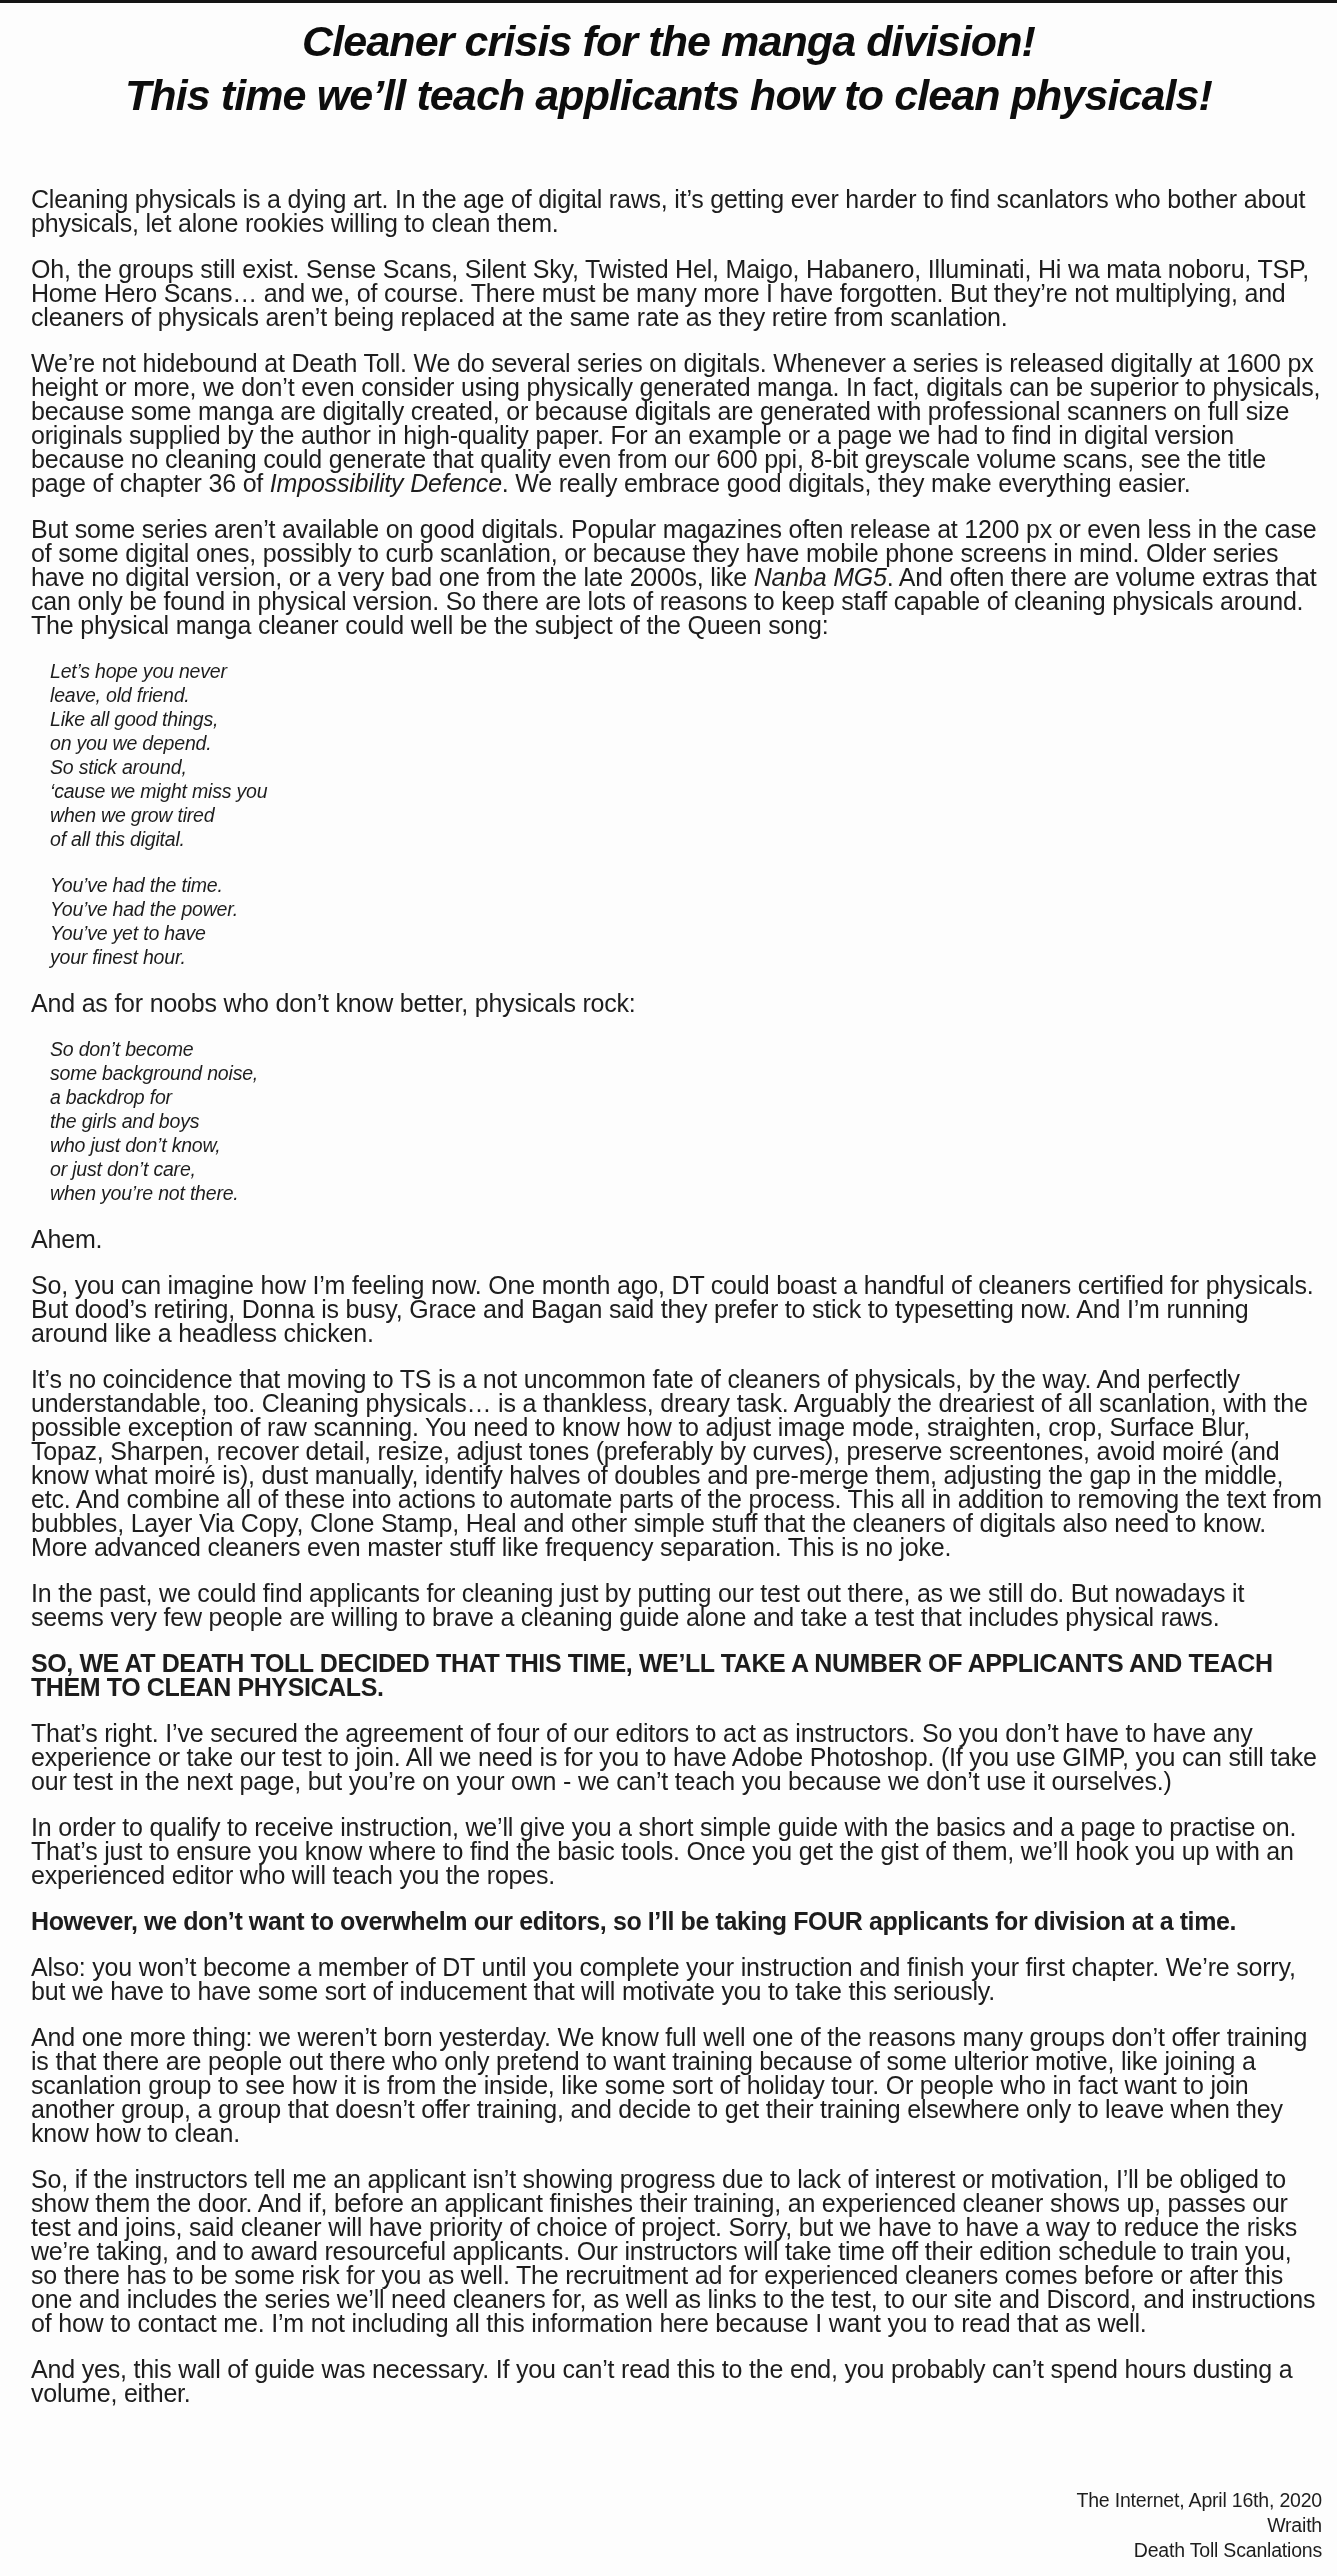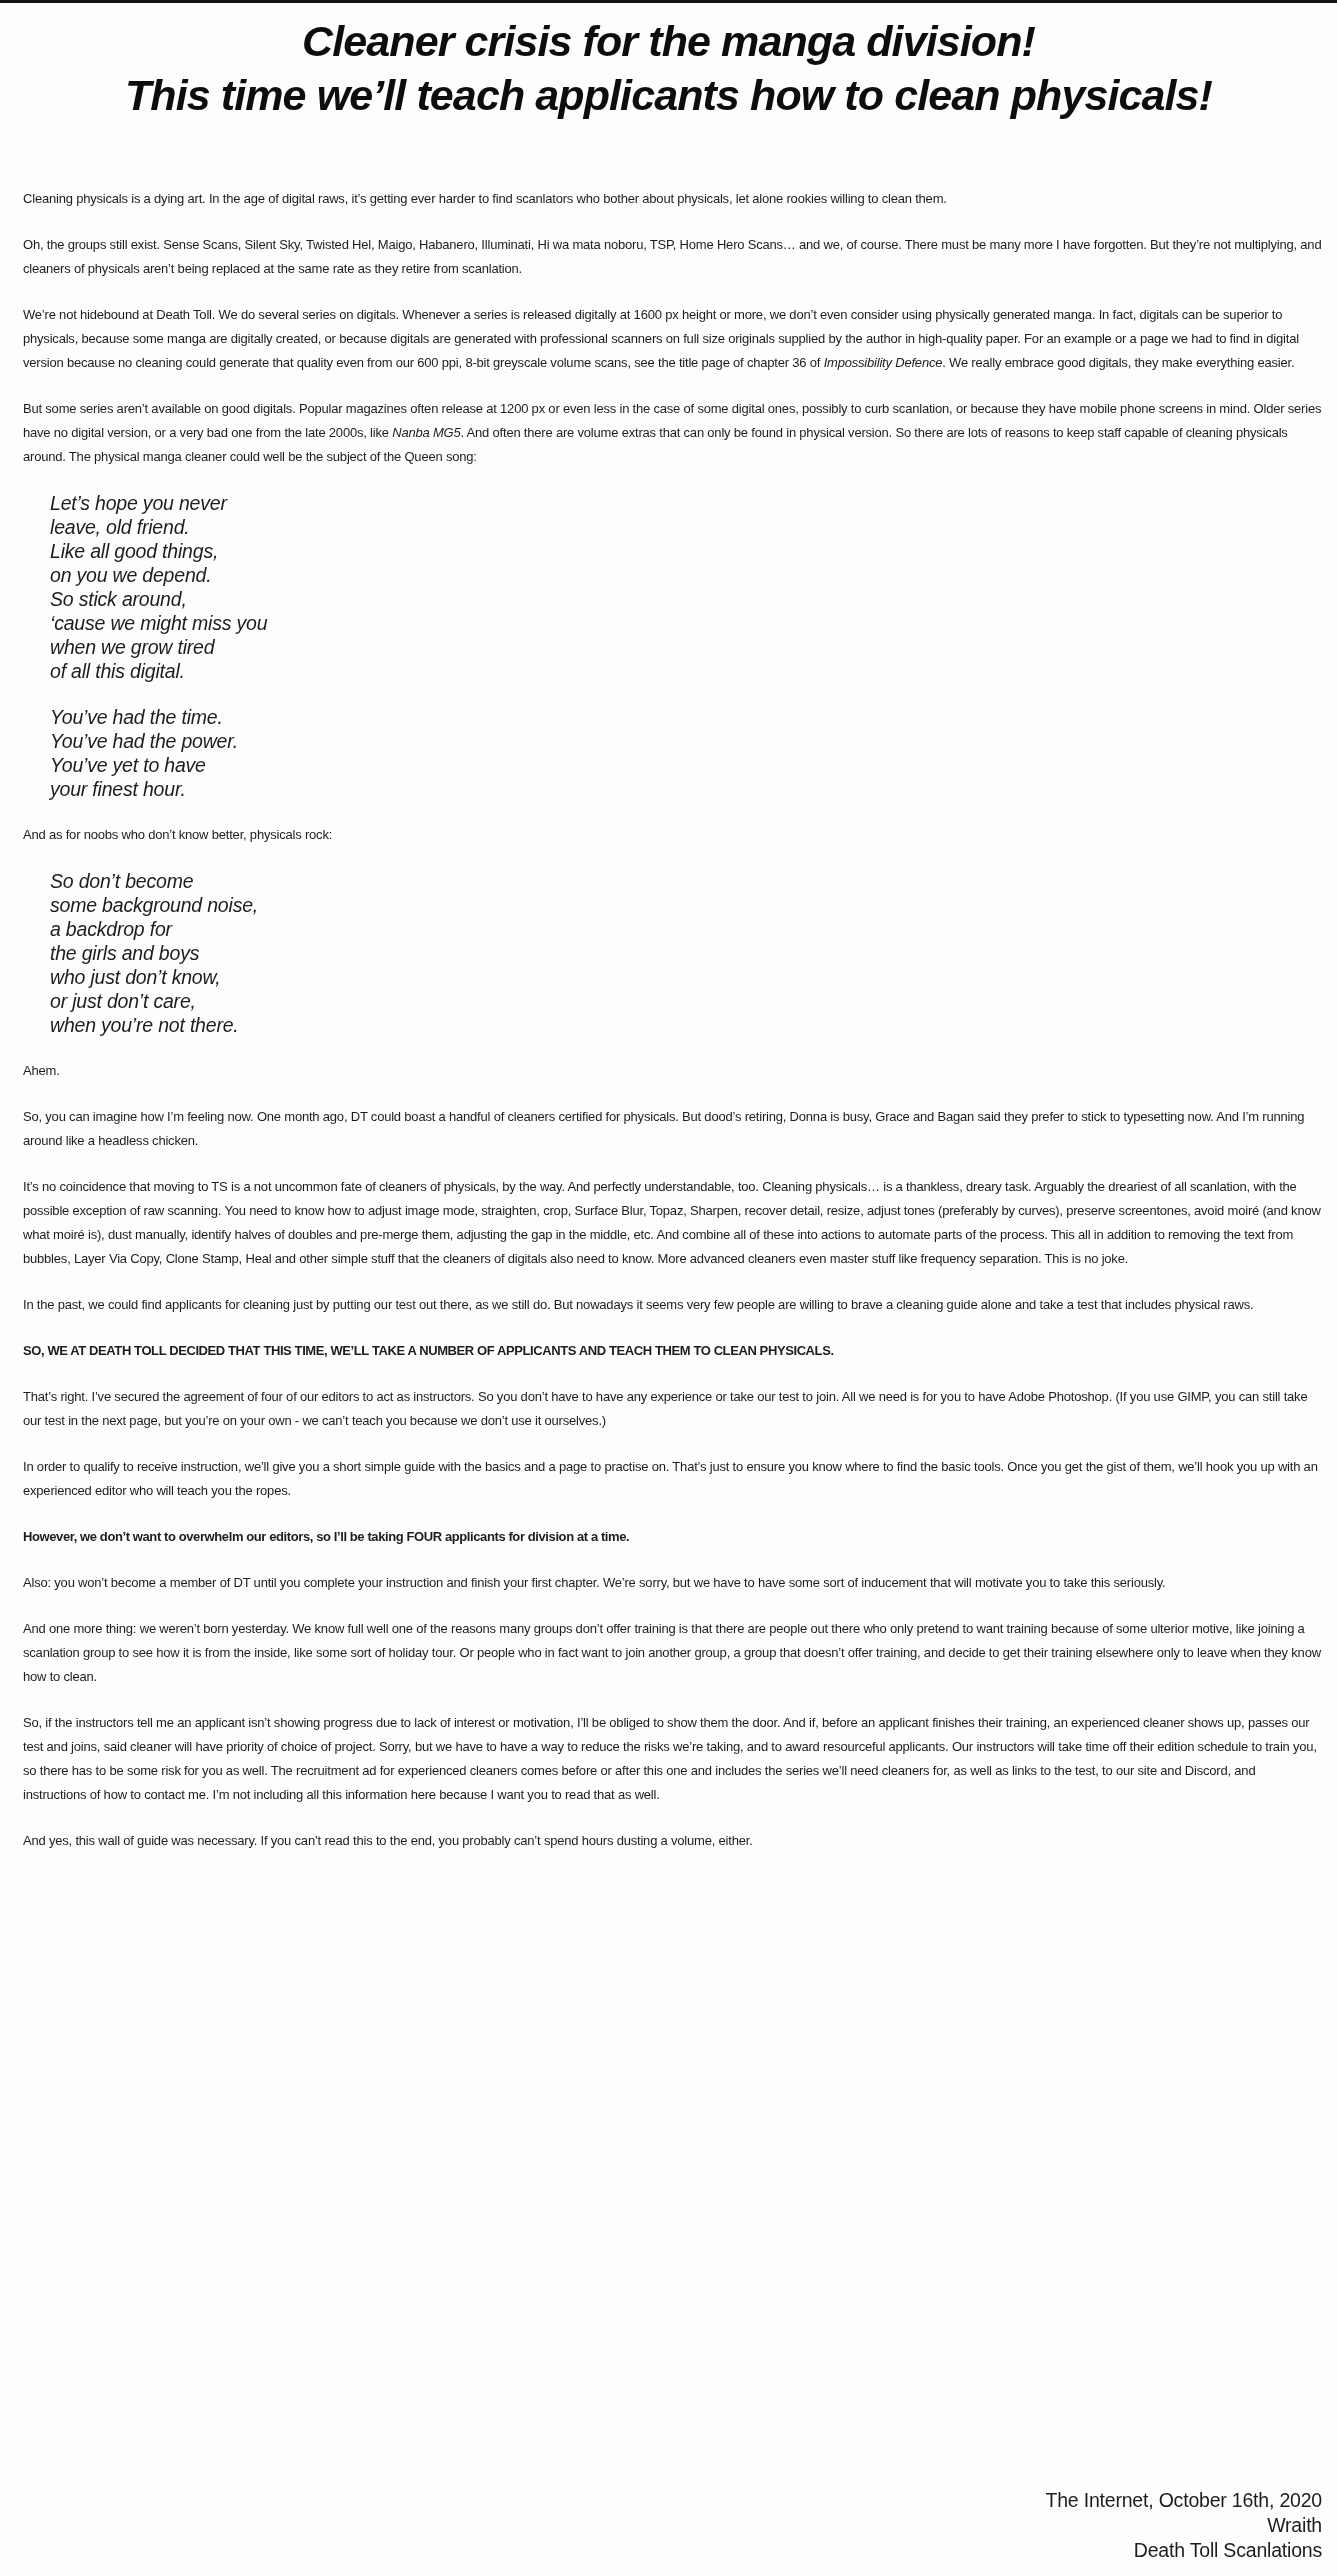--- a/index.html
+++ b/index.html
@@ -27,24 +27,24 @@
     line-height: 54px;
     font-weight: bold;
     font-style: italic;
     text-align: center;
     color: #0d0d0d;
     letter-spacing: -0.9px;
     margin: 0 0 65px 0;
   }
   .title-line { display: block; }
   .para {
-    font-size: 13px;
+    font-size: 25px;
     line-height: 24px;
     letter-spacing: -0.2px;
-    margin: 0 0 22px 8px;
+    margin: 0 0 22px 16px;
   }
   .bold-para { font-weight: bold; letter-spacing: -0.4px; }
   .quote {
     font-size: 19.5px;
     line-height: 24px;
     font-style: italic;
     letter-spacing: -0.2px;
     padding-left: 35px;
     margin: 0 0 22px 0;
   }
@@ -103,18 +103,18 @@
     <p class="para">In the past, we could find applicants for cleaning just by putting our test out there, as we still do. But nowadays it seems very few people are willing to brave a cleaning guide alone and take a test that includes physical raws.</p>
     <p class="para bold-para">SO, WE AT DEATH TOLL DECIDED THAT THIS TIME, WE’LL TAKE A NUMBER OF APPLICANTS AND TEACH THEM TO CLEAN PHYSICALS.</p>
     <p class="para">That’s right. I’ve secured the agreement of four of our editors to act as instructors. So you don’t have to have any experience or take our test to join. All we need is for you to have Adobe Photoshop. (If you use GIMP, you can still take our test in the next page, but you’re on your own - we can’t teach you because we don’t use it ourselves.)</p>
     <p class="para">In order to qualify to receive instruction, we’ll give you a short simple guide with the basics and a page to practise on. That’s just to ensure you know where to find the basic tools. Once you get the gist of them, we’ll hook you up with an experienced editor who will teach you the ropes.</p>
     <p class="para bold-para">However, we don’t want to overwhelm our editors, so I’ll be taking FOUR applicants for division at a time.</p>
     <p class="para">Also: you won’t become a member of DT until you complete your instruction and finish your first chapter. We’re sorry, but we have to have some sort of inducement that will motivate you to take this seriously.</p>
     <p class="para">And one more thing: we weren’t born yesterday. We know full well one of the reasons many groups don’t offer training is that there are people out there who only pretend to want training because of some ulterior motive, like joining a scanlation group to see how it is from the inside, like some sort of holiday tour. Or people who in fact want to join another group, a group that doesn’t offer training, and decide to get their training elsewhere only to leave when they know how to clean.</p>
     <p class="para">So, if the instructors tell me an applicant isn’t showing progress due to lack of interest or motivation, I’ll be obliged to show them the door. And if, before an applicant finishes their training, an experienced cleaner shows up, passes our test and joins, said cleaner will have priority of choice of project. Sorry, but we have to have a way to reduce the risks we’re taking, and to award resourceful applicants. Our instructors will take time off their edition schedule to train you, so there has to be some risk for you as well. The recruitment ad for experienced cleaners comes before or after this one and includes the series we’ll need cleaners for, as well as links to the test, to our site and Discord, and instructions of how to contact me. I’m not including all this information here because I want you to read that as well.</p>
     <p class="para">And yes, this wall of guide was necessary. If you can’t read this to the end, you probably can’t spend hours dusting a volume, either.</p>
     <div class="signature">
-      <div class="sig-line">The Internet, October 16th, 2020</div>
+      <div class="sig-line">The Internet, April 16th, 2020</div>
       <div class="sig-line">Wraith</div>
       <div class="sig-line">Death Toll Scanlations</div>
     </div>
   </div>
 
 
 </body></html>

